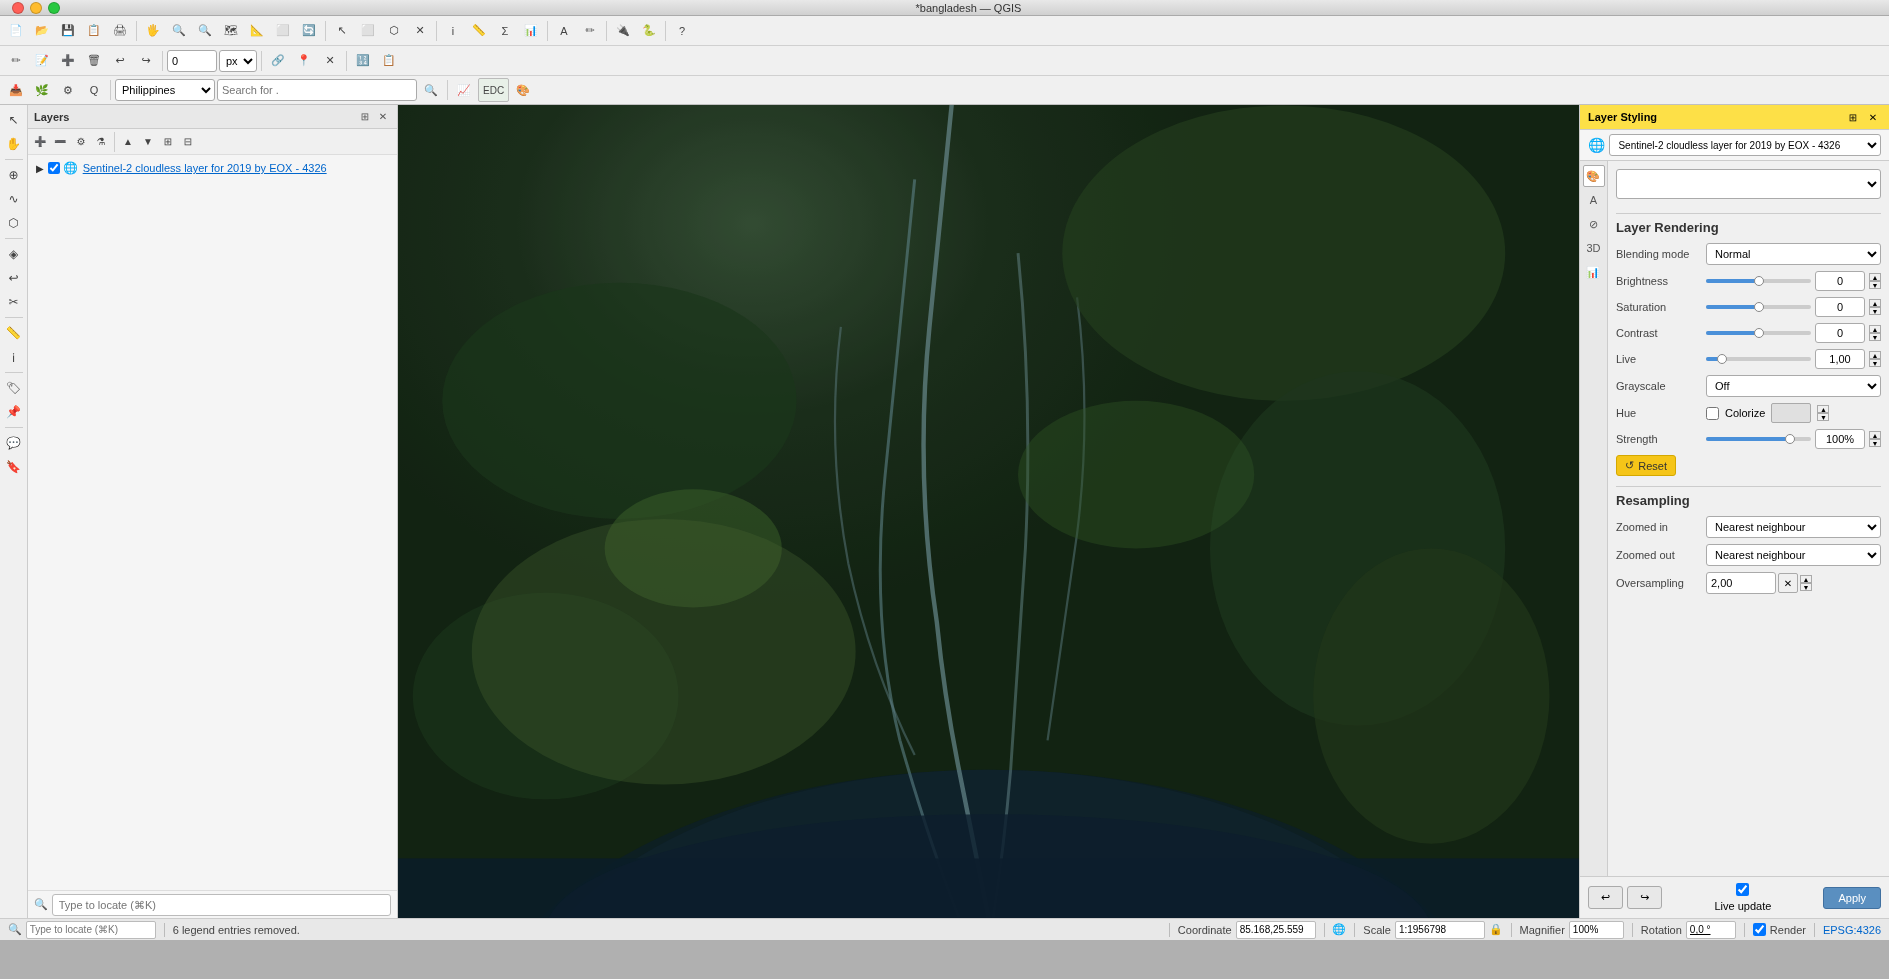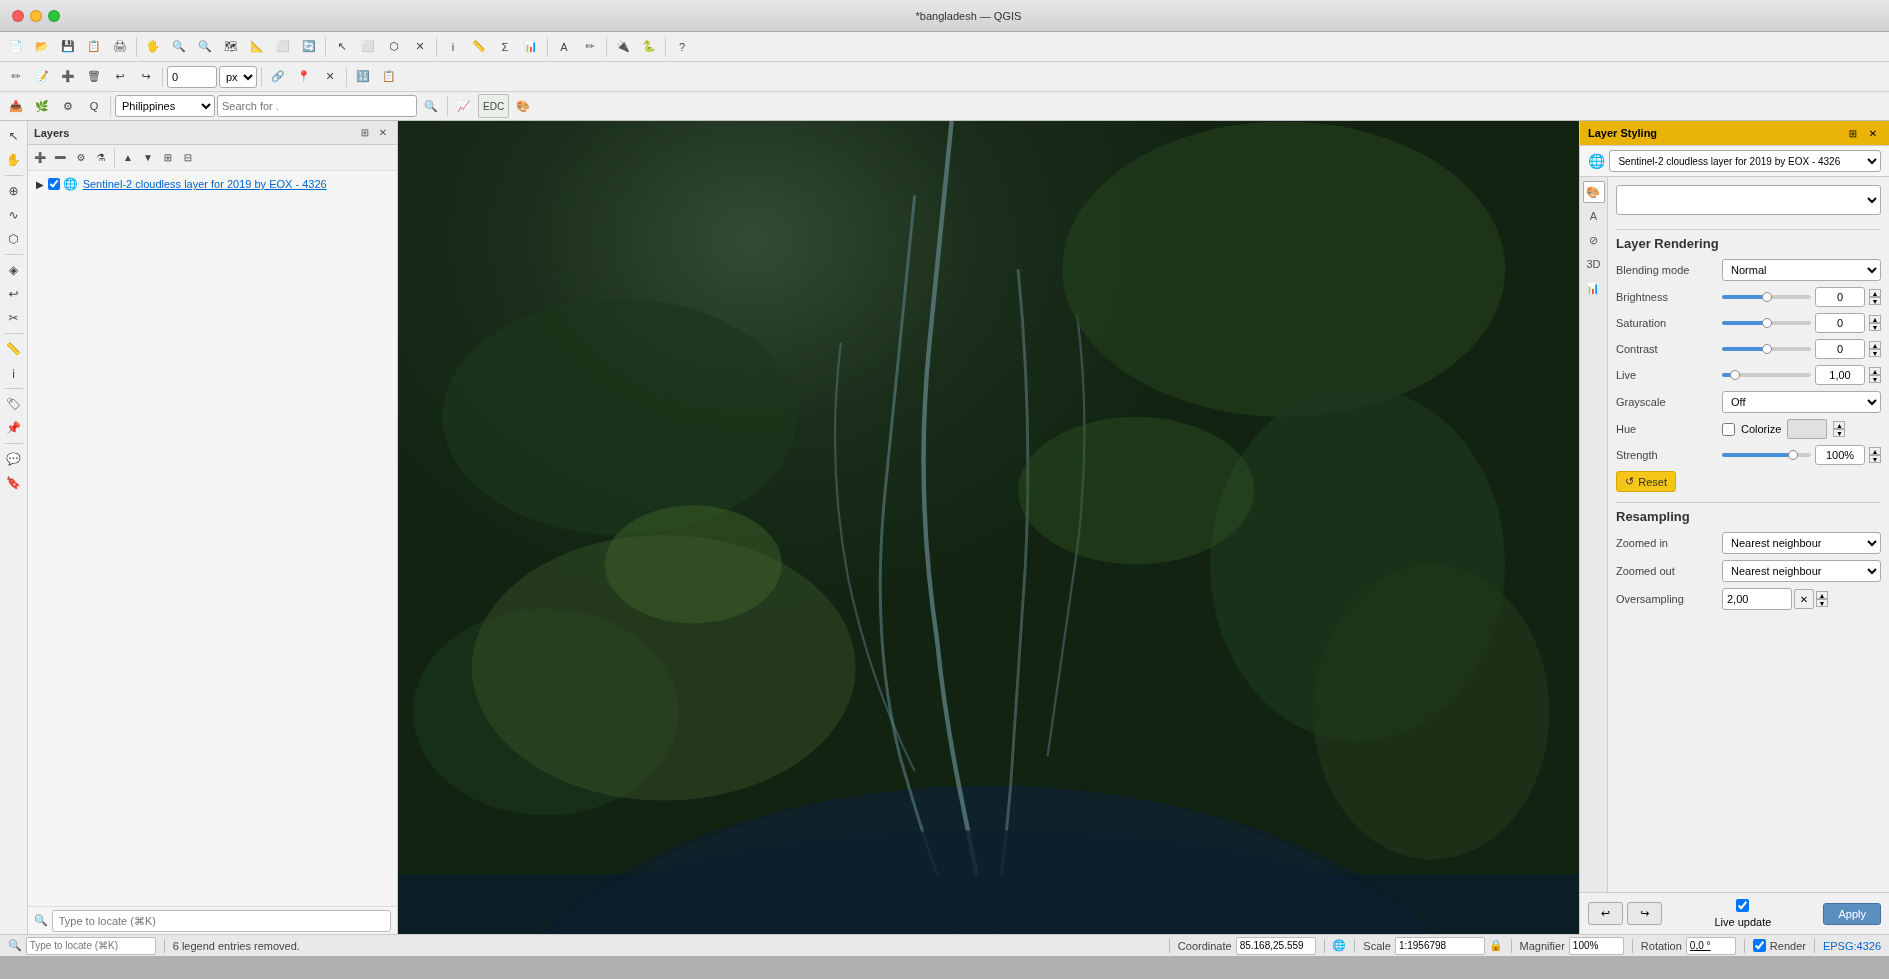--- a/index.html
+++ b/index.html
@@ -1,20 +1,20 @@
 <!DOCTYPE html>
 <html><head>
   <meta charset="utf-8">
   <style>
     * { box-sizing: border-box; margin: 0; padding: 0; }
     body { font-family: -apple-system, BlinkMacSystemFont, 'Segoe UI', sans-serif; font-size: 12px; background: #b0b0b0; overflow: hidden; width: 1889px; height: 979px; }
 
     
     .titlebar {
-      height: 32px;
+      height: 16px;
       background: linear-gradient(to bottom, #e8e8e8, #d0d0d0);
       display: flex;
       align-items: center;
       padding: 0 12px;
       border-bottom: 1px solid #aaa;
     }
     .titlebar-buttons { display: flex; gap: 6px; }
     .titlebar-btn { width: 12px; height: 12px; border-radius: 50%; border: 1px solid rgba(0,0,0,0.2); }
     .btn-close { background: #ff5f57; }
     .btn-min { background: #febc2e; }
@@ -128,21 +128,21 @@
       border-left: 1px solid #ccc;
       display: flex;
       flex-direction: column;
       font-size: 11px;
     }
     .right-panel-header {
       display: flex;
       align-items: center;
       justify-content: space-between;
       padding: 4px 8px;
-      background: #eab308;
+      background: #fde047;
       border-bottom: 1px solid #ccc;
       height: 26px;
     }
     .right-panel-title { font-size: 11px; font-weight: 600; }
     .right-panel-controls { display: flex; gap: 4px; }
     .rp-btn { width: 16px; height: 16px; display: flex; align-items: center; justify-content: center; cursor: pointer; font-size: 10px; }
 
     .rp-layer-select-row {
       display: flex;
       align-items: center;
@@ -192,21 +192,21 @@
       font-weight: 600;
       color: #333;
       margin-bottom: 8px;
       margin-top: 4px;
     }
 
     .rp-field-row {
       display: flex;
       align-items: center;
       margin-bottom: 6px;
-      gap: 16px;
+      gap: 0;
     }
     .rp-label {
       width: 90px;
       font-size: 11px;
       color: #444;
       flex-shrink: 0;
     }
     .rp-slider-container {
       flex: 1;
       display: flex;

